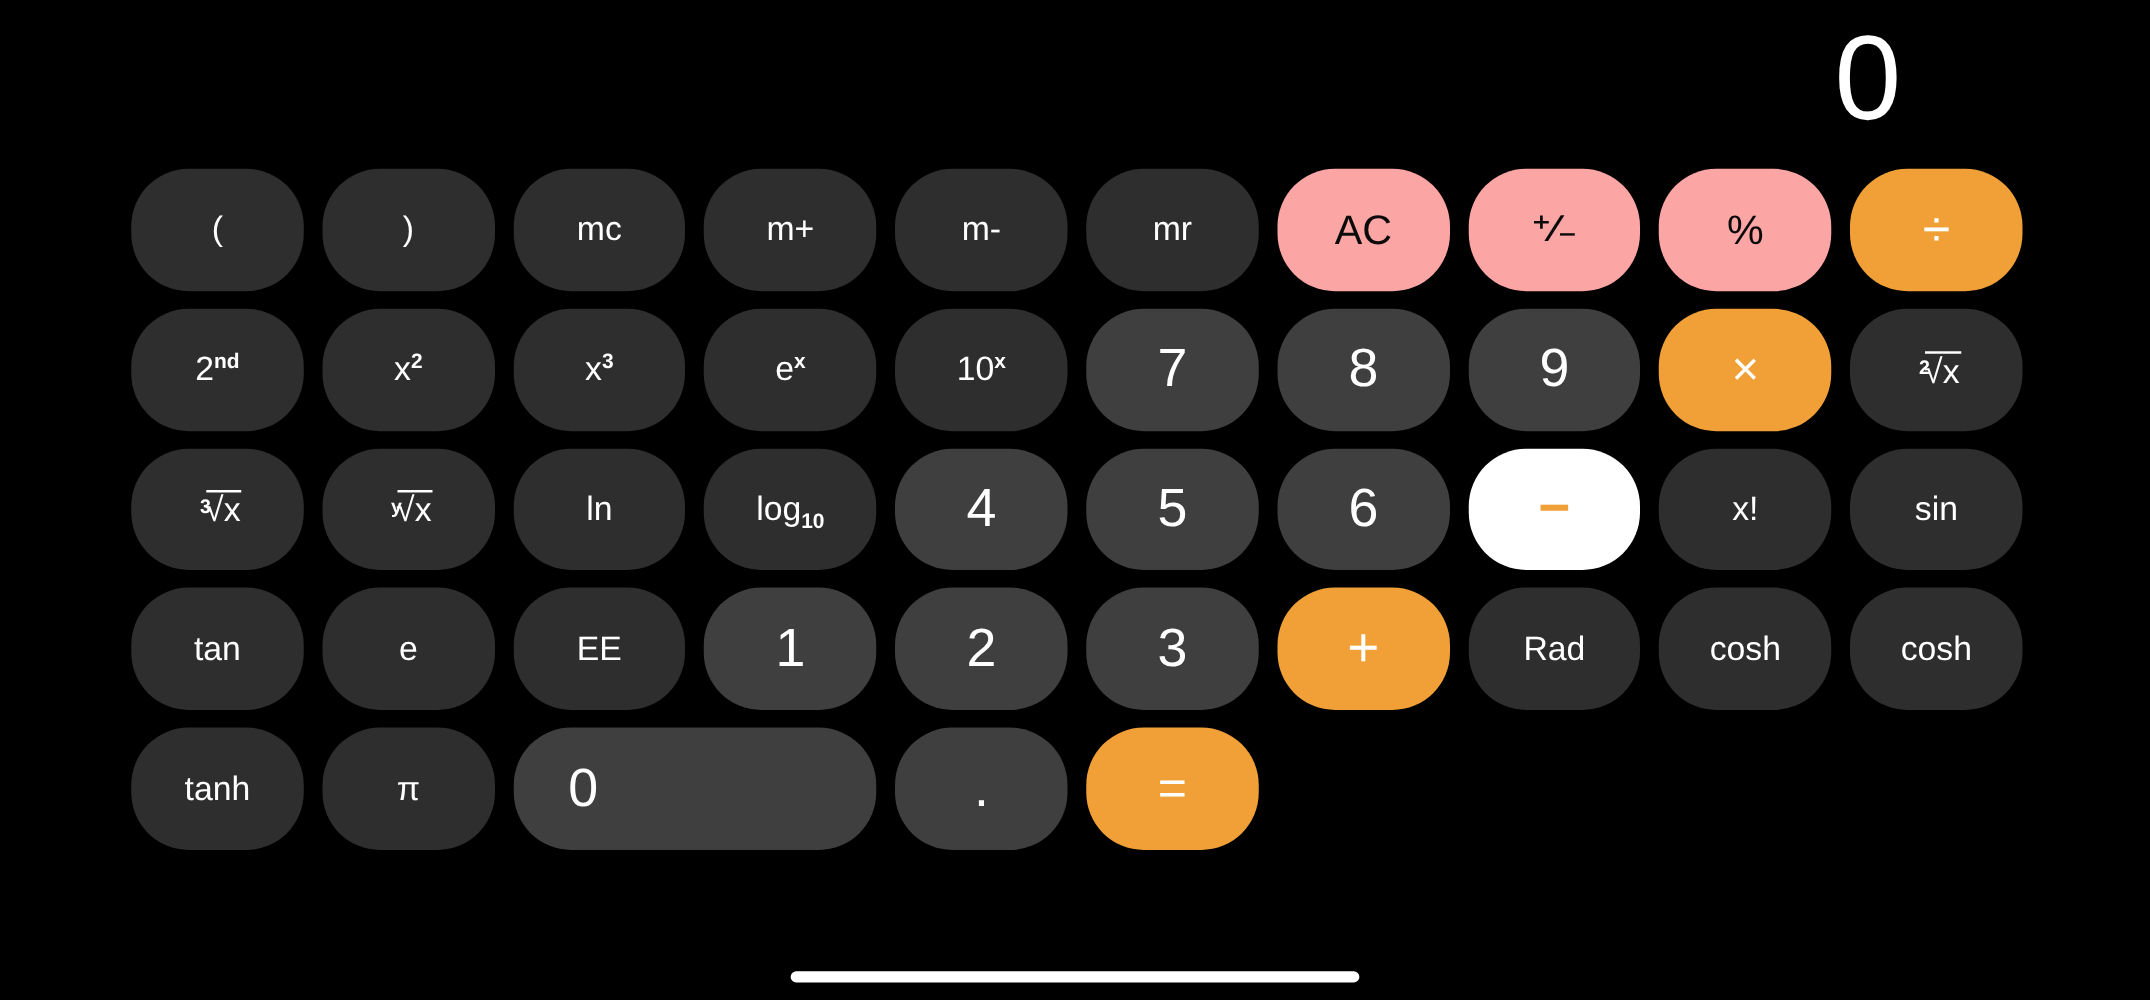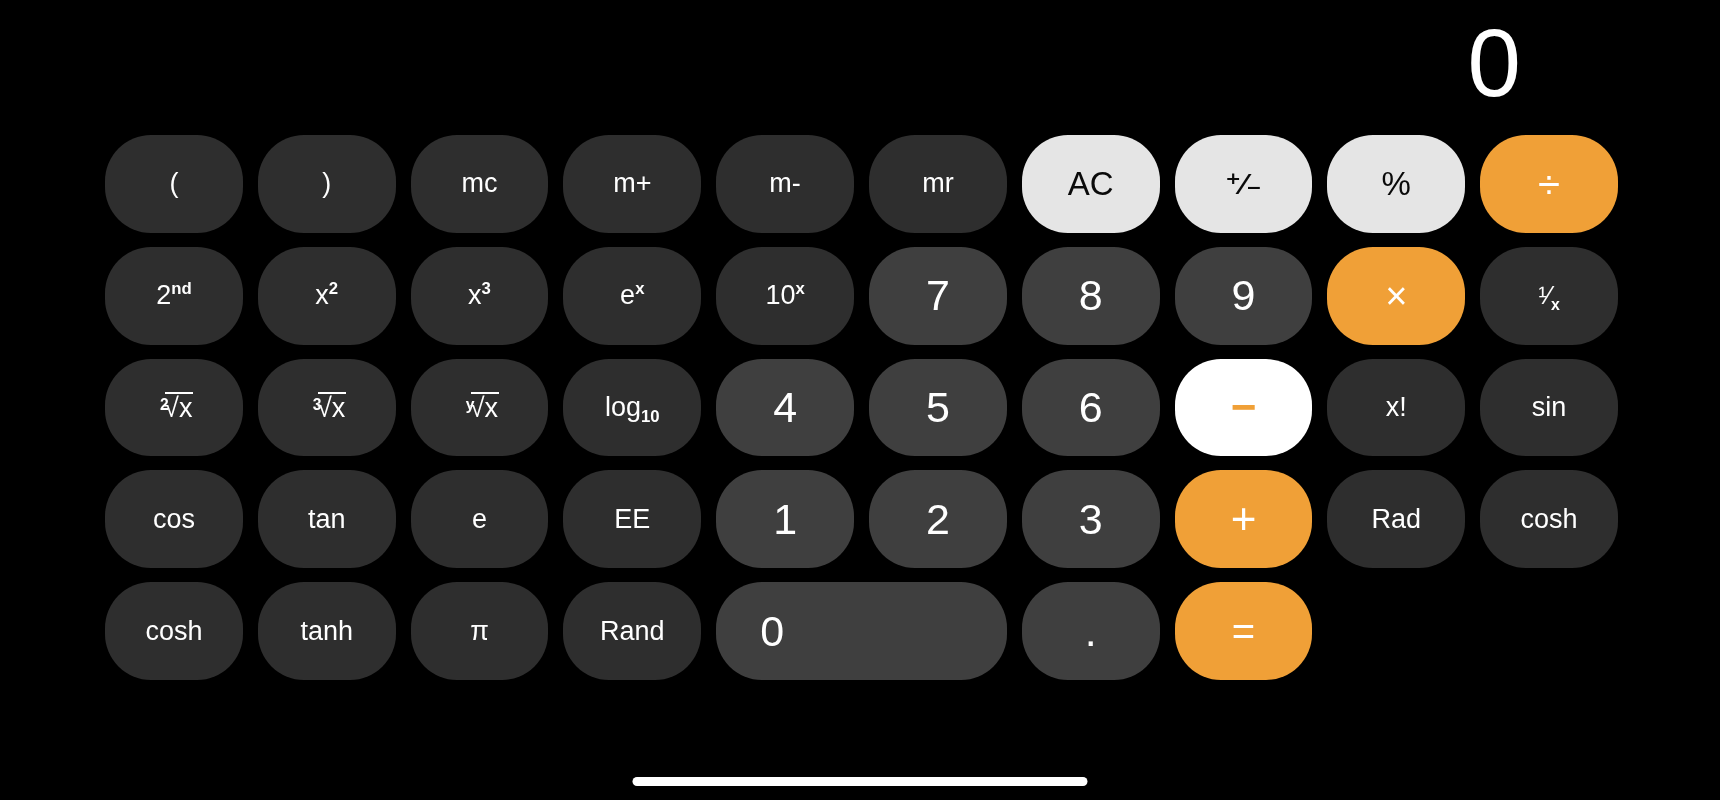--- a/index.html
+++ b/index.html
@@ -86,21 +86,21 @@
   }
   
   .key.num {
     background: #3f3f3f;
     color: #ffffff;
     font-size: 43px;
     font-weight: 400;
   }
   
   .key.util {
-    background: #e5e5e5;
+    background: #fca5a5;
     color: #0a0a0a;
     font-size: 33px;
     font-weight: 500;
   }
   
   .key.op {
     background: #f0a037;
     color: #ffffff;
     font-size: 40px;
     font-weight: 400;
@@ -256,41 +256,41 @@
       <button class="key num">
         <span>8</span>
       </button>
       <button class="key num">
         <span>9</span>
       </button>
       <button class="key op">
         <span class="opglyph times">×</span>
       </button>
       <button class="key func">
-        <span class="frac-inv">¹⁄<span class="sub">x</span></span>
-      </button>
-      <button class="key func">
         <span class="radical">
           <span class="idx">2</span>
           <span class="rad-body"><span class="sqrt-sign">√</span>x</span>
         </span>
       </button>
       <button class="key func">
         <span class="radical">
           <span class="idx">3</span>
           <span class="rad-body"><span class="sqrt-sign">√</span>x</span>
         </span>
       </button>
       <button class="key func">
         <span class="radical">
           <span class="idx">y</span>
           <span class="rad-body"><span class="sqrt-sign">√</span>x</span>
         </span>
       </button>
       <button class="key func">
+        <span>ln</span>
+      </button>
+      <button class="key func">
         <span>log<span class="sub">10</span></span>
       </button>
       <button class="key num">
         <span>4</span>
       </button>
       <button class="key num">
         <span>5</span>
       </button>
       <button class="key num">
         <span>6</span>
@@ -298,23 +298,20 @@
       <button class="key op selected">
         <span class="opglyph minus">−</span>
       </button>
       <button class="key func">
         <span>x!</span>
       </button>
       <button class="key func">
         <span>sin</span>
       </button>
       <button class="key func">
-        <span>cos</span>
-      </button>
-      <button class="key func">
         <span>tan</span>
       </button>
       <button class="key func">
         <span>e</span>
       </button>
       <button class="key func">
         <span>EE</span>
       </button>
       <button class="key num">
         <span>1</span>
@@ -336,23 +333,20 @@
       </button>
       <button class="key func">
         <span>cosh</span>
       </button>
       <button class="key func">
         <span>tanh</span>
       </button>
       <button class="key func">
         <span>π</span>
       </button>
-      <button class="key func">
-        <span>Rand</span>
-      </button>
       <button class="key num zero">
         <span>0</span>
       </button>
       <button class="key num">
         <span>.</span>
       </button>
       <button class="key op">
         <span class="opglyph equals">=</span>
       </button>
     </div>

